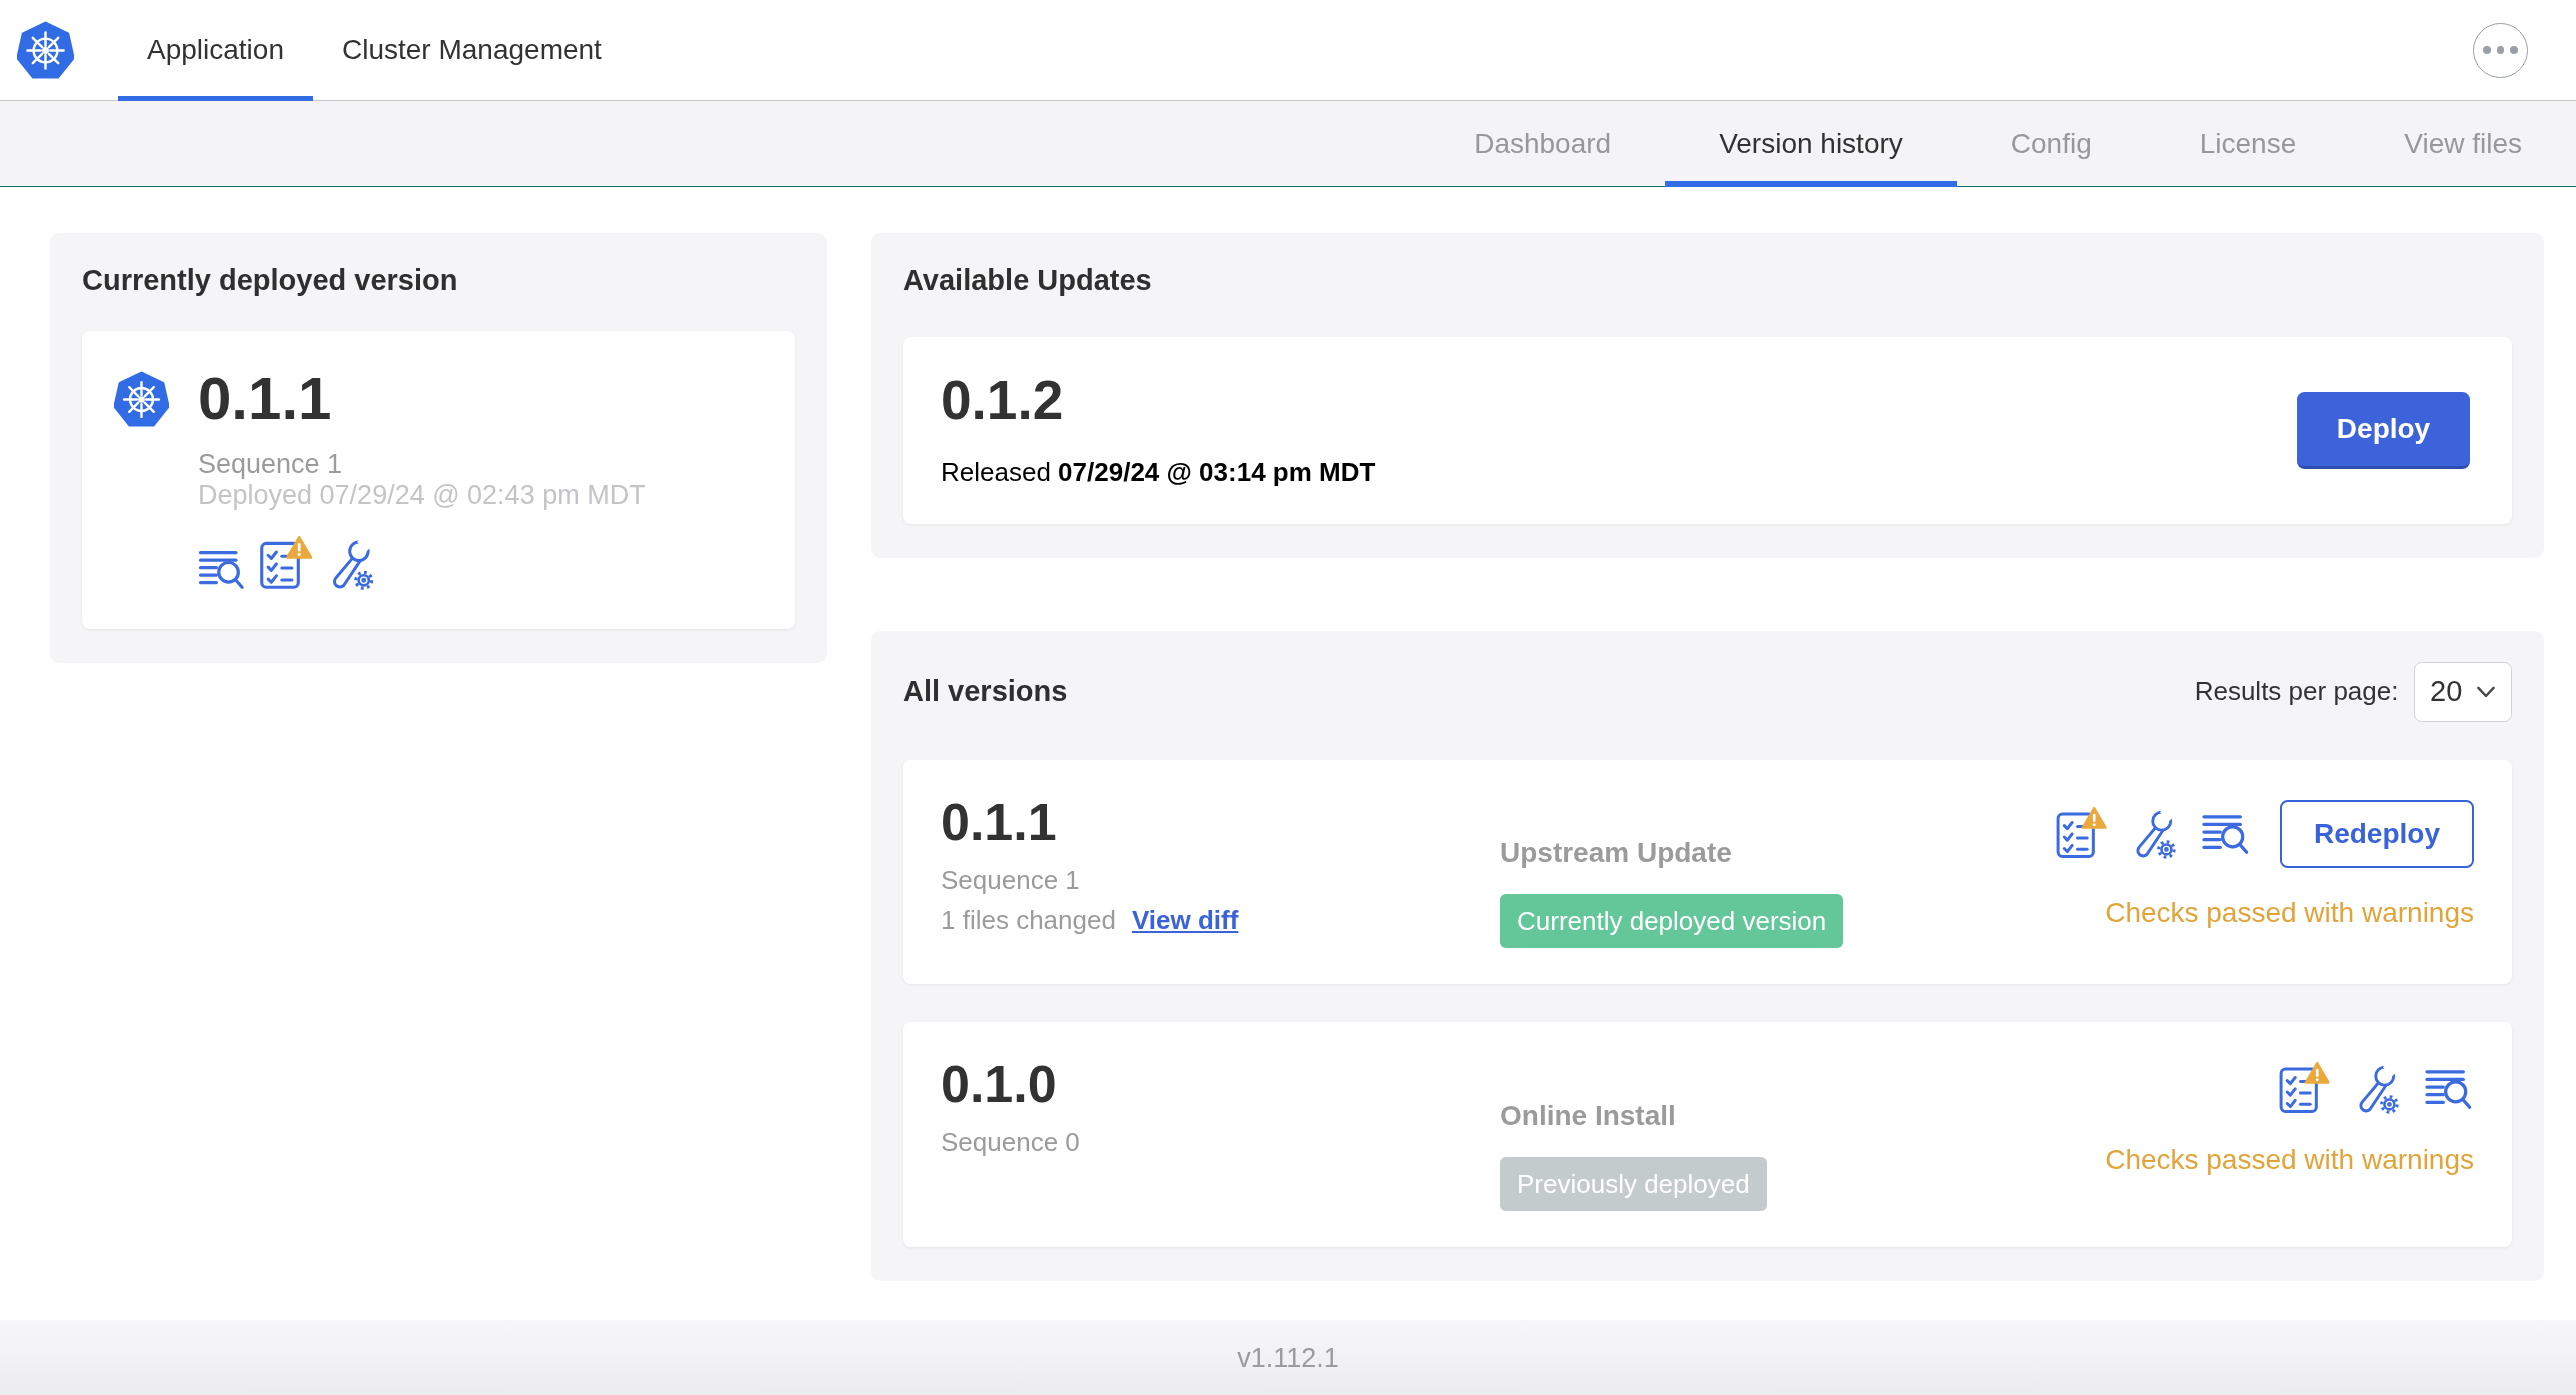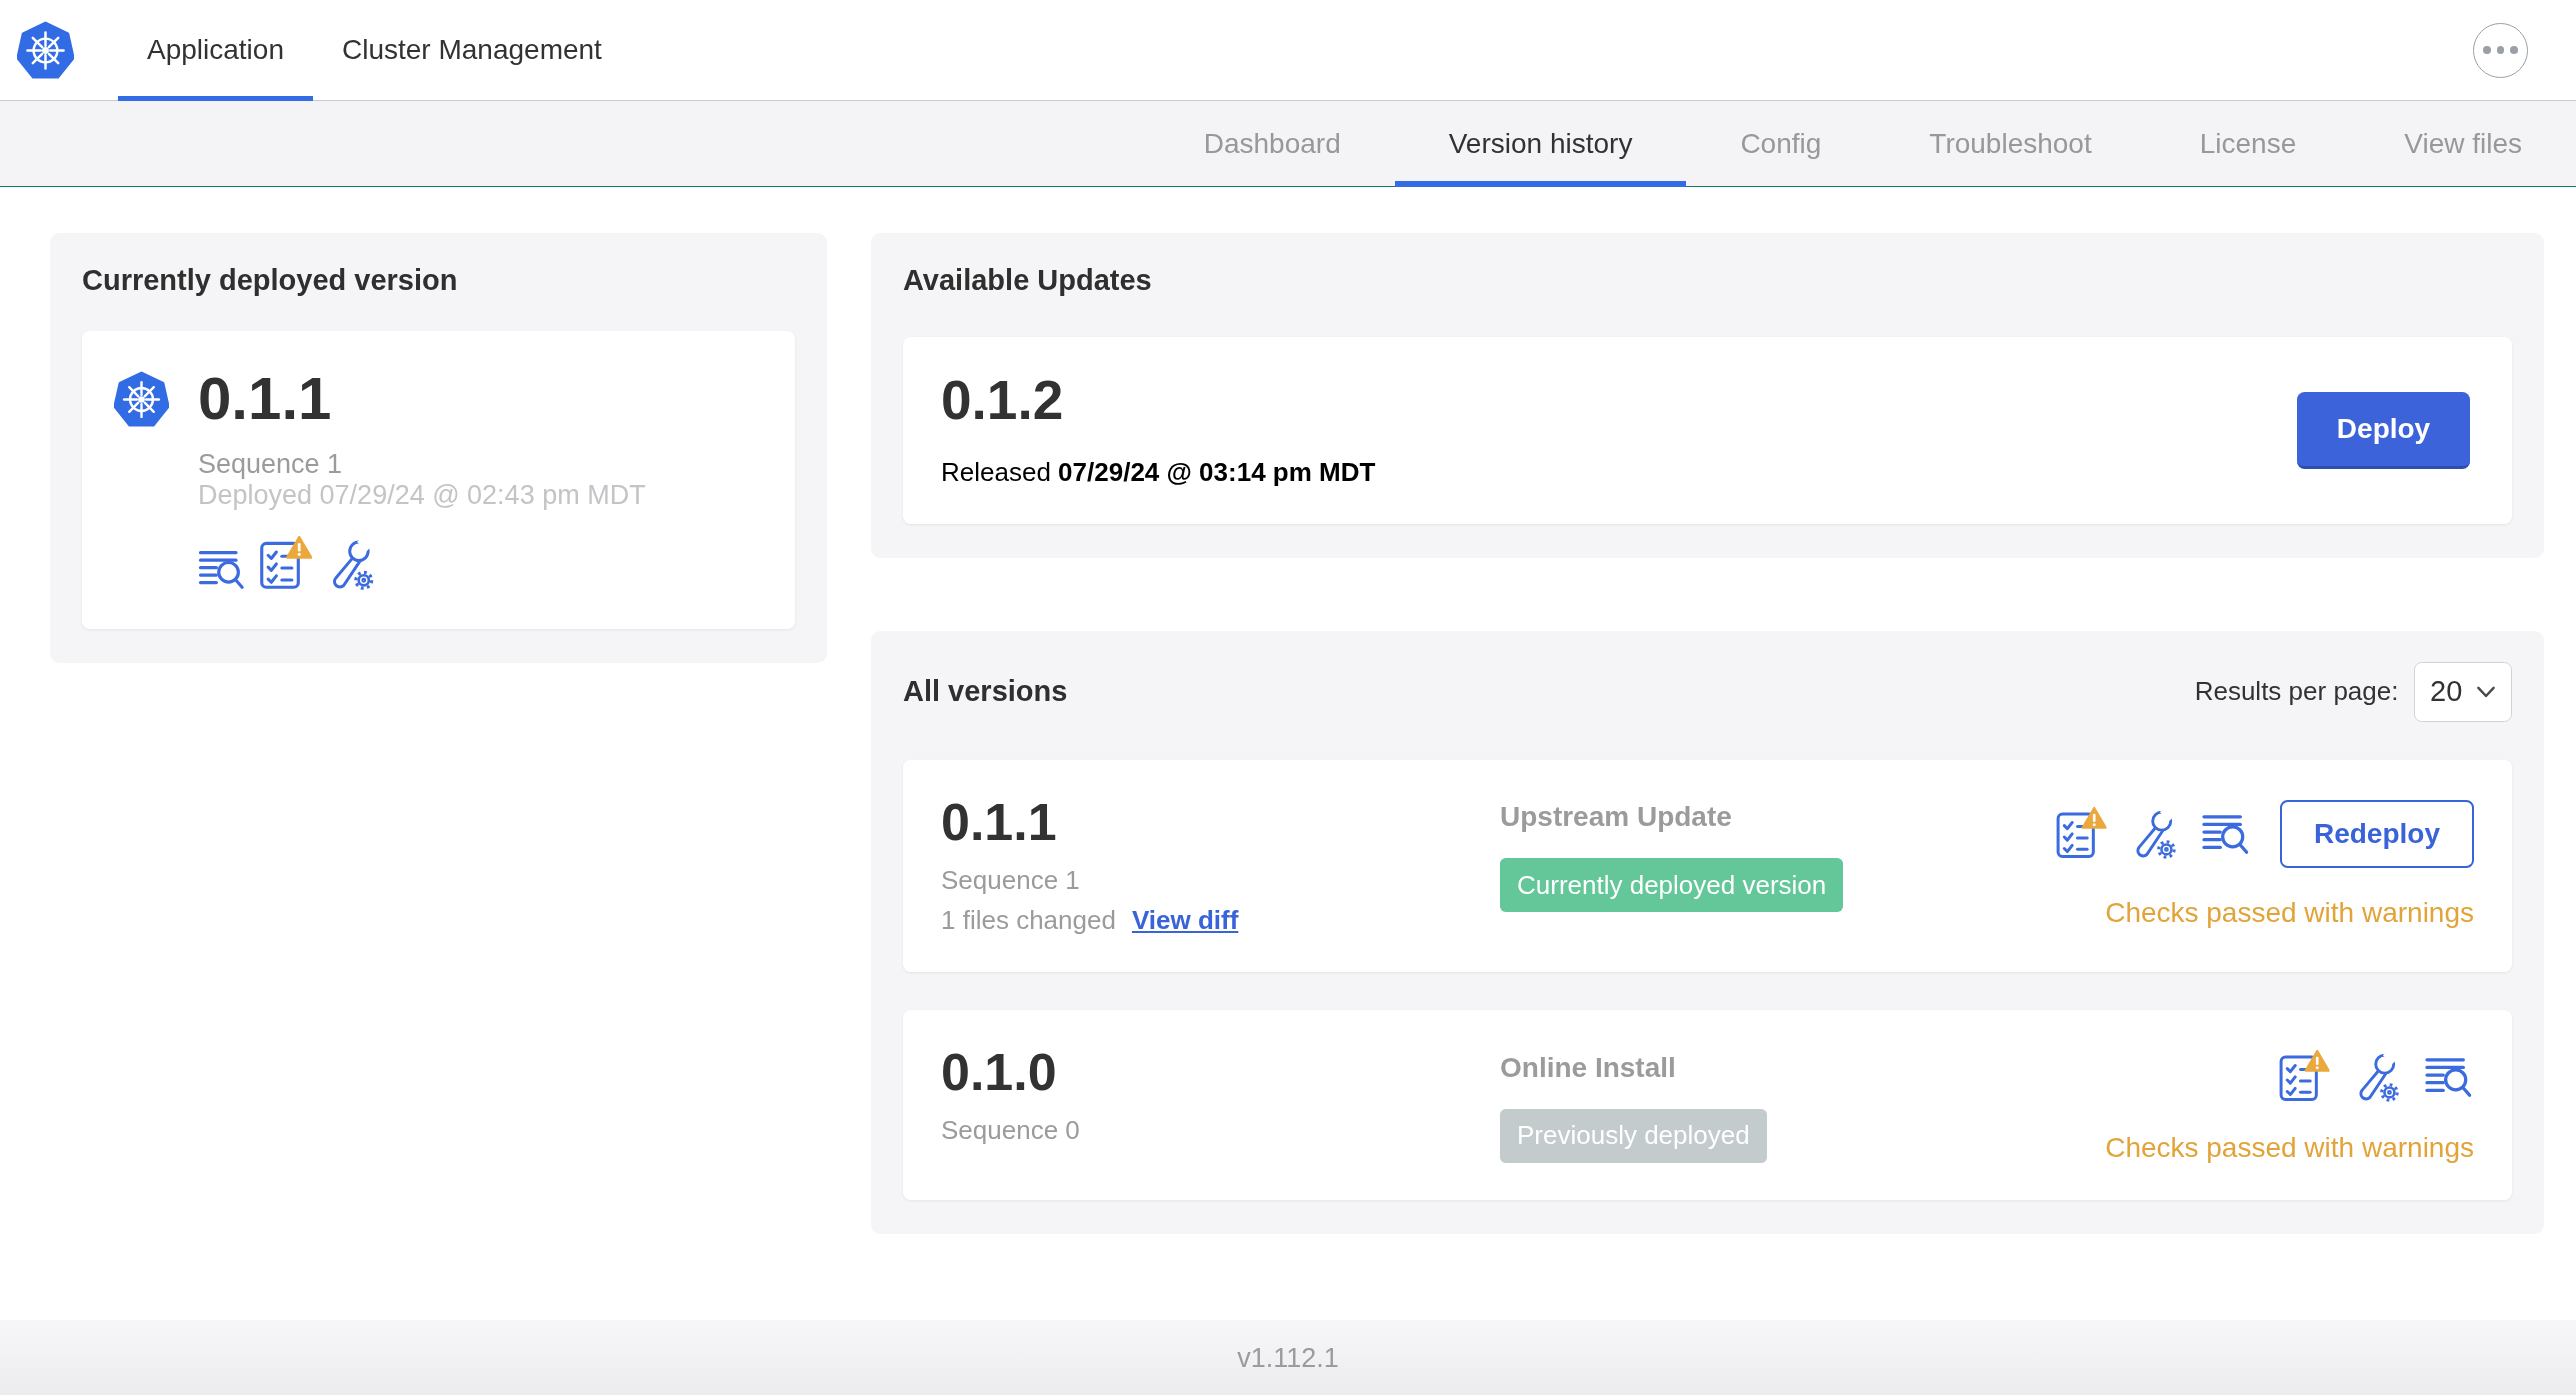--- a/index.html
+++ b/index.html
@@ -109,21 +109,21 @@
   .select svg { width: 20px; height: 12.4px; color: #4a4a4a; }
 
   .version-row {
     margin-top: 38px; padding: 36px 38px;
     display: grid; grid-template-columns: 559px 1fr auto; align-items: flex-start;
   }
   .vr-version { font-size: 52px; font-weight: 700; line-height: 1; color: #323232; }
   .vr-seq { margin-top: 17px; font-size: 26px; color: #9b9b9b; }
   .vr-diff { margin-top: 9.5px; font-size: 26px; color: #9b9b9b; display: flex; gap: 16px; align-items: baseline; }
   .view-diff { color: #3a62d9; font-weight: 700; text-decoration: underline; cursor: pointer; }
-  .vr-mid { padding-top: 5.7px; }
+  .vr-mid { padding-top: 5.7px; margin-top: 36px; }
   .vr-source { font-size: 28px; font-weight: 700; color: #9b9b9b; }
   .badge {
     display: inline-block; margin-top: 25px; padding: 11.5px 17px;
     border-radius: 5.7px; color: #fff; font-size: 26px; white-space: nowrap;
   }
   .vr-right { display: flex; flex-direction: column; align-items: flex-end; padding-top: 3.8px; }
   .vr-actions { display: flex; align-items: center; gap: 23px; color: #3b6bde; }
   .vr-actions .i-checks { width: 52px; height: 53px; }
   .vr-actions .i-config { width: 48px; height: 52px; }
   .vr-actions .i-logs   { width: 50px; height: 44px; }
@@ -225,21 +225,20 @@
         <i></i>
         <i></i>
       </span>
   </button>
 </header>
 
 <nav class="subnav">
   <div class="sub-tab">Dashboard</div>
   <div class="sub-tab active">Version history</div>
   <div class="sub-tab">Config</div>
-  <div class="sub-tab">Troubleshoot</div>
   <div class="sub-tab">License</div>
   <div class="sub-tab">View files</div>
 </nav>
 
 <main class="content">
 
   <div class="col-left">
     <section class="panel">
       <h2 class="left-title">Currently deployed version</h2>
       <div class="card deployed-card">

